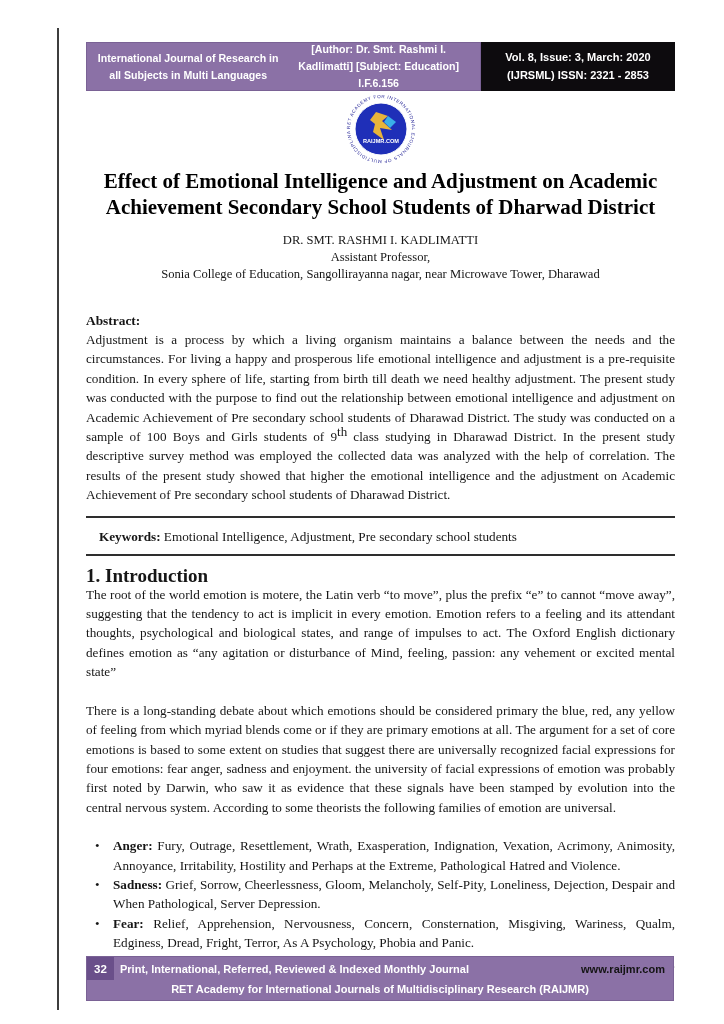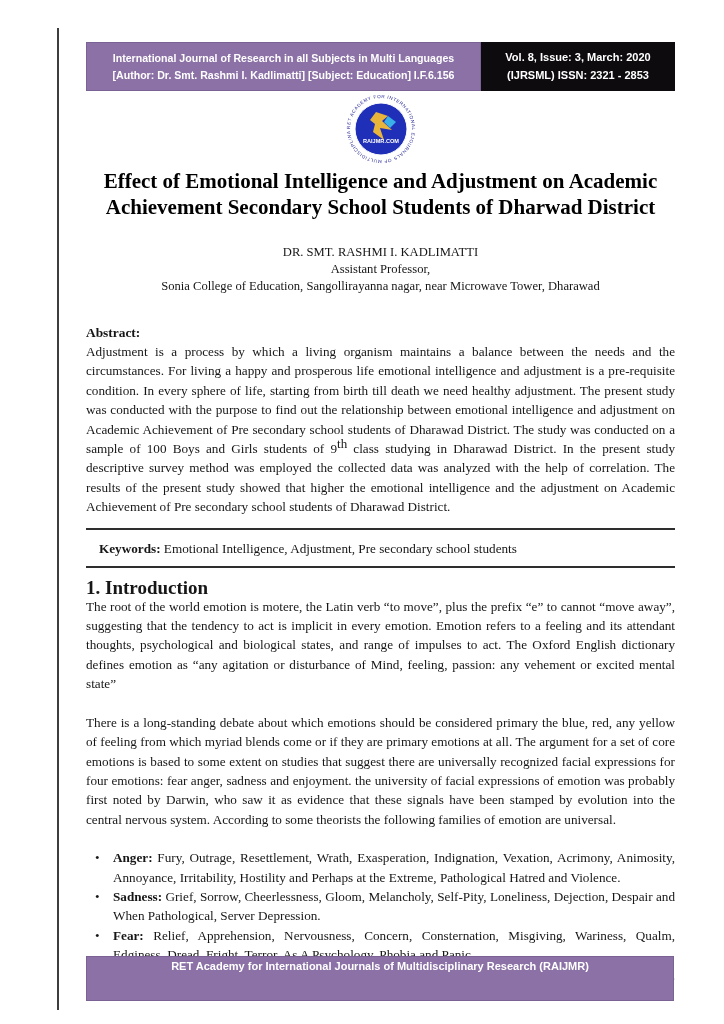--- a/index.html
+++ b/index.html
@@ -13,35 +13,35 @@
     position:absolute; left:57px; top:28px; width:2px; height:982px;
     background:#3d3d3d;
   }
   .content { position:absolute; left:86px; top:0; width:589px; }
 
   
   .hdr { display:flex; margin-top:42px; height:49px;
          font-family:"Liberation Sans", sans-serif; font-weight:bold; }
   .hdr-purple {
     width:395px; background:#8b71a6; color:#ffffff; font-size:10.6px;
-    display:flex; flex-direction:column; justify-content:center; align-items:center;
+    display:flex; flex-direction:row; justify-content:center; align-items:center;
     text-align:center; line-height:1.6; padding:2px 6px; border:1px solid #7a6295;
   }
   .hdr-black {
     width:194px; background:#0d0b0e; color:#ffffff; font-size:11px;
     display:flex; flex-direction:column; justify-content:center; align-items:center;
     text-align:center; line-height:1.6; padding:2px 4px;
   }
 
   
   .logo-wrap { display:flex; justify-content:center; margin-top:3px; height:70px; }
 
   
   .title { margin-top:4px; text-align:center; font-weight:bold; font-size:21px; line-height:26px; color:#000; }
-  .author-block { margin-top:24px; text-align:center; font-size:12.6px; line-height:17px; }
+  .author-block { margin-top:12px; text-align:center; font-size:12.6px; line-height:17px; }
 
   
   .abstract-head { margin-top:28px; font-weight:bold; font-size:13.4px; line-height:19px; }
   .body-text { font-size:13.2px; line-height:19.4px; text-align:justify; }
   sup { font-size:13px; line-height:0; }
 
   .rule { border:none; border-top:2.5px solid #2e2e2e; margin-top:11px; }
   .kw-line { margin-top:9px; font-size:13.2px; line-height:20px; }
   .kw-line .kw-label { font-weight:bold;margin-left:13px; }
   .rule2 { border:none; border-top:2.5px solid #2e2e2e; margin-top:7px; }
@@ -138,15 +138,22 @@
       <li>
         <span class="dot">•</span><span class="emotion-name">Fear:</span><span> Relief, Apprehension, Nervousness, Concern, Consternation, Misgiving, Wariness, Qualm, Edginess, Dread, Fright, Terror, As A Psychology, Phobia and Panic.</span>
       </li>
       <li>
         <span class="dot">•</span><span class="emotion-name">Enjoyment:</span><span> Happiness, Joy. Relief, Contentment, Bliss, Delight, Amusement, Pride, Sensual, Pleasure, Thrill, Rapture.  Gratification, Satisfaction, Euphoria, Whimsy, Ecstasy and At the Far Edge Mania.</span>
       </li>
     </ul>
   </div>
 
   <div class="footer">
+    <div class="footer-row1">
+      <div class="pageno-box">
+        <span>32</span>
+      </div>
+      <div class="footer-line1">Print, International, Referred,  Reviewed &amp; Indexed Monthly Journal</div>
+      <div class="footer-site">www.raijmr.com</div>
+    </div>
     <div class="footer-row2">RET Academy for International Journals of Multidisciplinary Research (RAIJMR)</div>
   </div>
 </div>
 
 </body></html>

